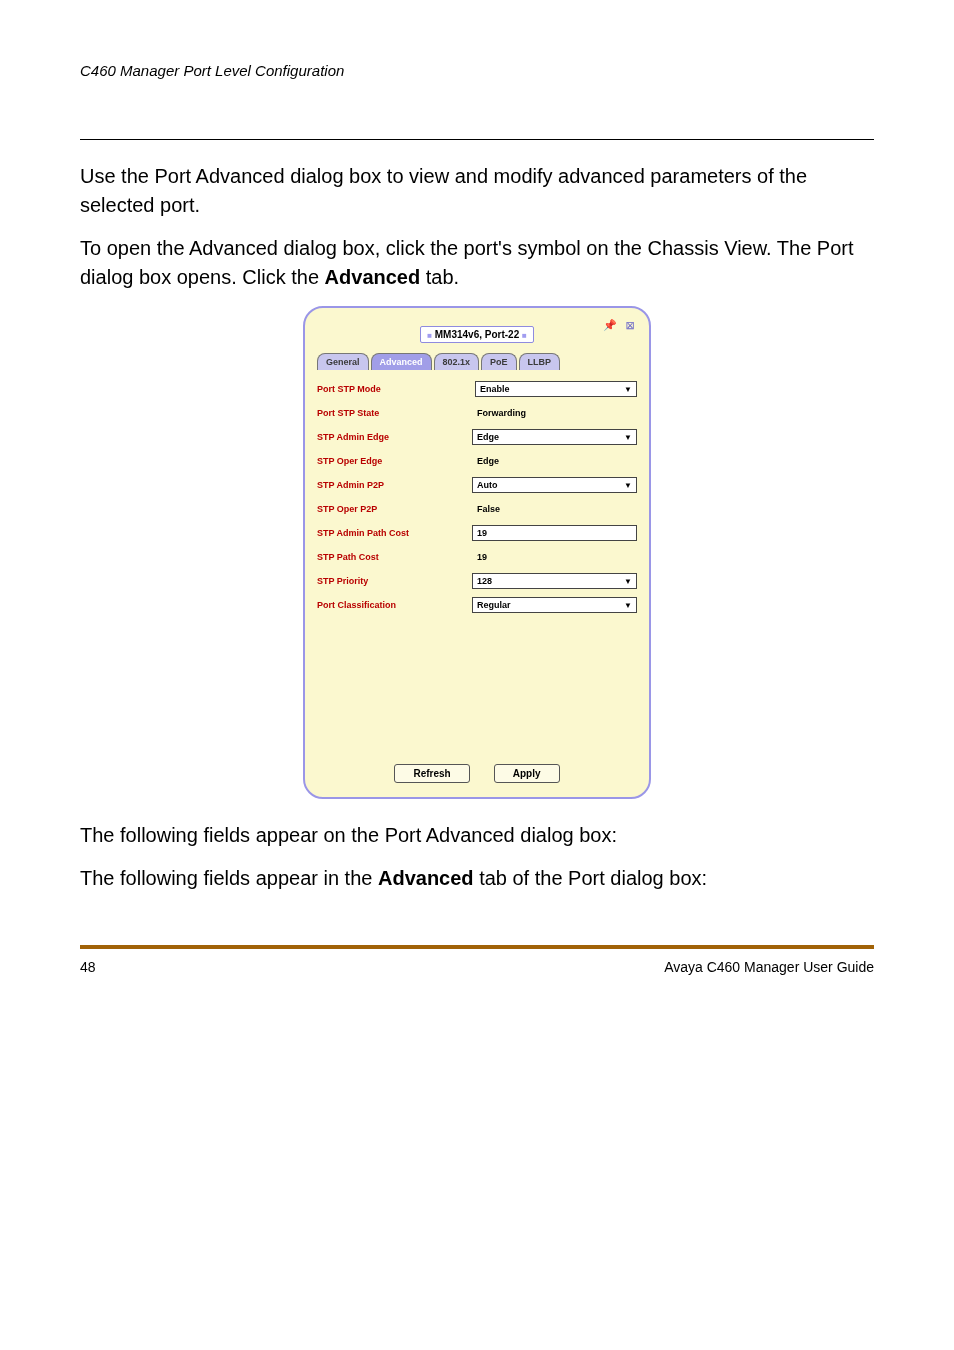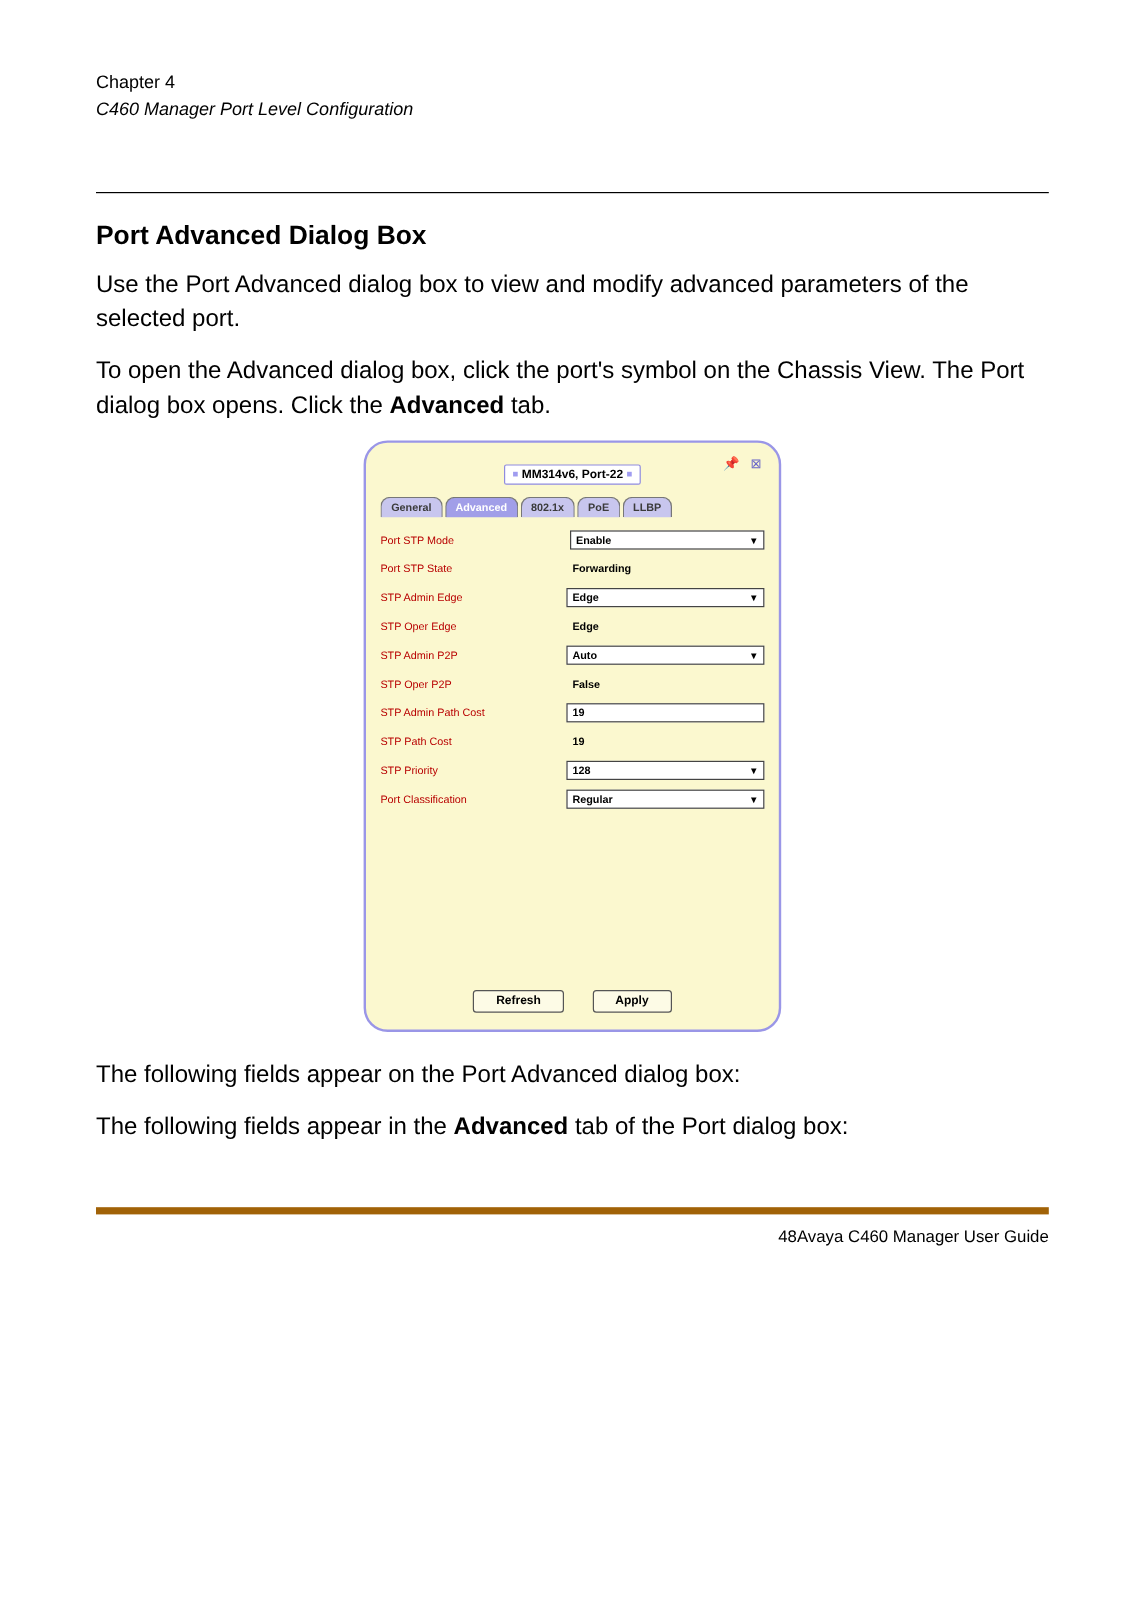--- a/index.html
+++ b/index.html
@@ -33,25 +33,25 @@
     line-height: 1.45;
     margin-bottom: 14px;
   }
   .figure-caption {
     font-size: 14px;
     font-style: italic;
     margin-top: 18px;
     margin-bottom: 14px;
   }
   .footer-line {
-    border-top: 6px solid #a16207;
+    border-top: 4px solid #a16207;
     margin-top: 52px;
     padding-top: 10px;
     display: flex;
-    justify-content: flex-end;
+    justify-content: space-between;
     font-size: 14px;
   }
 
   
   .screenshot-wrap {
     display: flex;
     justify-content: center;
     margin-top: 4px;
   }
   .window {
@@ -113,21 +113,21 @@
 
   .formrow {
     display: flex;
     align-items: center;
     margin-bottom: 6px;
     height: 18px;
   }
   .formrow .lbl {
     width: 160px;
     font-size: 9px;
-    font-weight: normal;
+    font-weight: bold;
     color: #b80000;
   }
   .formrow .val {
     font-size: 9px;
     font-weight: bold;
     color: #000;
   }
   .sel, .txt {
     font-size: 9px;
     font-weight: bold;
@@ -163,30 +163,26 @@
     padding: 3px 18px;
     cursor: pointer;
   }
 </style>
 </head>
 <body>
 
 <div class="page">
 
   <div>
-    <div class="page-header-title">
-      <span>Chapter 4</span>
-    </div>
     <div style="font-size:15px; margin-top:2px;font-style:italic;">
       <span>C460 Manager Port Level Configuration</span>
     </div>
     <div class="page-header-line"></div>
   </div>
 
-  <div class="section-title">Port Advanced Dialog Box</div>
 
   <div class="body-text">Use the Port Advanced dialog box to view and modify advanced parameters of the selected port.</div>
 
   <div class="body-text">
     <span>To open the Advanced dialog box, click the port's symbol on the Chassis View. The Port dialog box opens. Click the</span>
     <b>Advanced</b>
     <span>tab.</span>
   </div>
 
 

